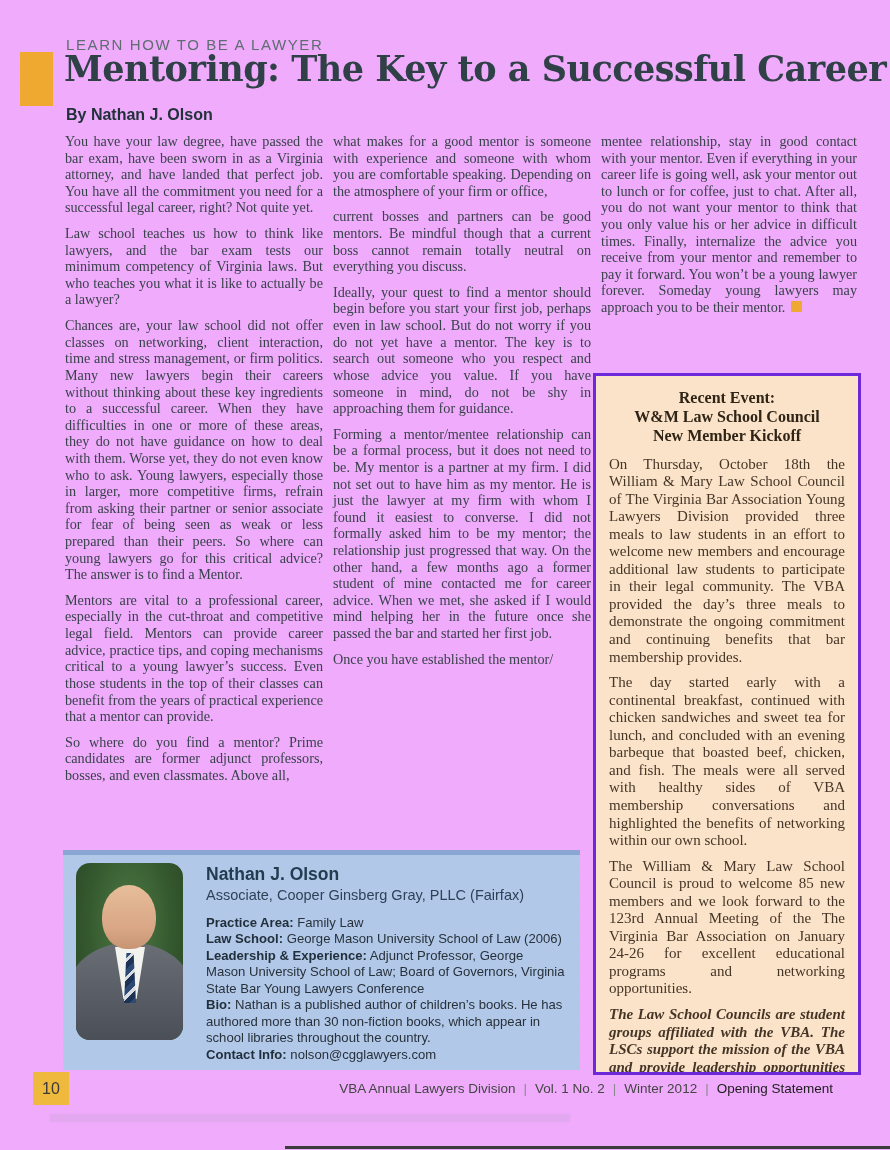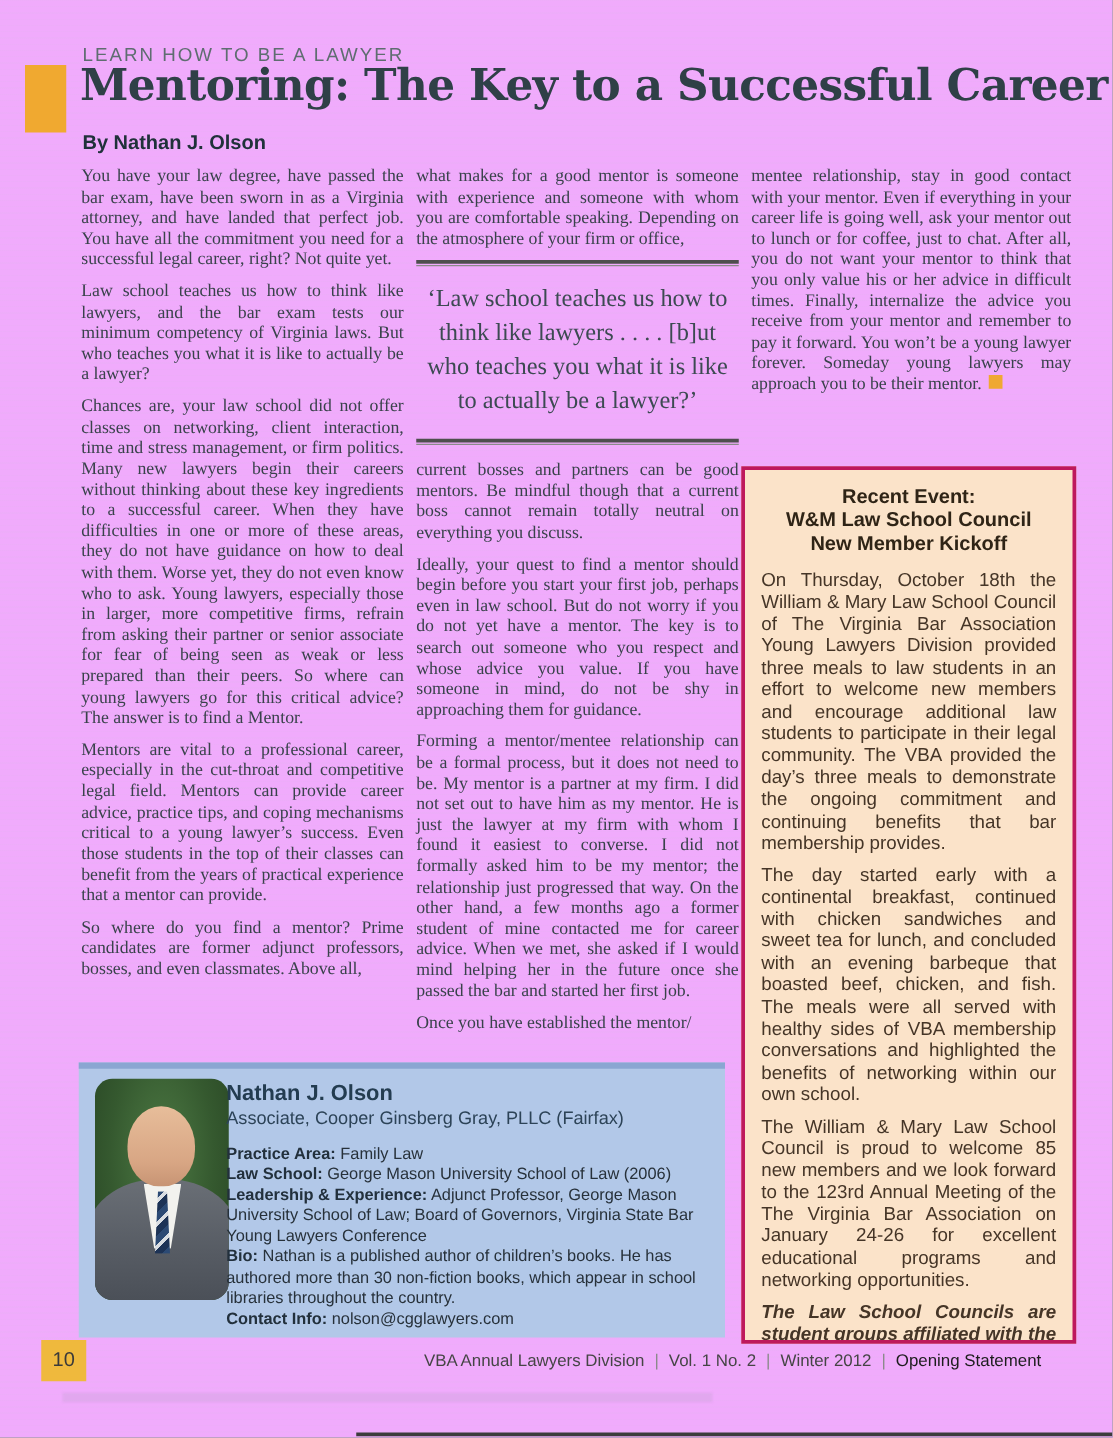--- a/index.html
+++ b/index.html
@@ -48,22 +48,22 @@
     padding:14px 4px 16px 4px; text-align:center;
     font-size:19.5px; line-height:1.38; color:#3C4A52;
   }
   .end-mark {
     display:inline-block; width:11px; height:11px; background:#EFA832; margin-left:6px;
   }
 
   
   .sidebar {
     position:absolute; left:593px; top:373px; width:268px; height:702px;
-    background:#FBE3C9; border:3px solid #be185d; padding:12px 13px;
-    font-family:Liberation Sans, sans-serif; color:#453527; overflow:hidden;
+    background:#FBE3C9; border:3px solid #6d28d9; padding:12px 13px;
+    font-family:Liberation Serif, serif; color:#453527; overflow:hidden;
   }
   .sidebar-heading {
     text-align:center; font-weight:bold; font-size:16px; line-height:1.2;
     color:#2F2416; margin-bottom:10px;
   }
   .sidebar-body p { margin:0 0 8px 0; font-size:15px; line-height:1.17; text-align:justify; }
   .sidebar-body p.italic { font-style:italic; font-weight:bold; }
 
   
   .bio {
@@ -88,21 +88,21 @@
   .ph-shirt {
     position:absolute; left:39px; top:84px; width:30px; height:52px;
     background:#f2f2ee; clip-path:polygon(0 0, 100% 0, 72% 100%, 28% 100%);
   }
   .ph-tie {
     position:absolute; left:48px; top:90px; width:12px; height:50px;
     background:repeating-linear-gradient(135deg,#2c4a74 0 5px,#d9dde2 5px 8px,#1d3356 8px 13px);
     clip-path:polygon(20% 0, 80% 0, 100% 100%, 0 100%);
   }
   .bio-content {
-    position:absolute; left:118px; top:14px; right:14px;
+    position:absolute; left:143px; top:14px; right:14px;
     font-family:"Liberation Sans", sans-serif; color:#27313A;
   }
   .bio-name { font-size:17.5px; font-weight:bold; color:#233C50; margin-bottom:2px; }
   .bio-role { font-size:14.5px; color:#2C4357; margin-bottom:12px; }
   .bio-fields p { margin:0; font-size:13.1px; line-height:1.26; }
   .bio-fields strong { color:#22303C; }
 
   
   .pagenum {
     position:absolute; left:33px; top:1072px; width:36px; height:33px;
@@ -140,25 +140,20 @@
       <p>Law school teaches us how to think like lawyers, and the bar exam tests our minimum competency of Virginia laws. But who teaches you what it is like to actually be a lawyer?</p>
       <p>Chances are, your law school did not offer classes on networking, client interaction, time and stress management, or firm politics. Many new lawyers begin their careers without thinking about these key ingredients to a successful career. When they have difficulties in one or more of these areas, they do not have guidance on how to deal with them. Worse yet, they do not even know who to ask. Young lawyers, especially those in larger, more competitive firms, refrain from asking their partner or senior associate for fear of being seen as weak or less prepared than their peers. So where can young lawyers go for this critical advice? The answer is to find a Mentor.</p>
       <p>Mentors are vital to a professional career, especially in the cut-throat and competitive legal field. Mentors can provide career advice, practice tips, and coping mechanisms critical to a young lawyer’s success. Even those students in the top of their classes can benefit from the years of practical experience that a mentor can provide.</p>
       <p>So where do you find a mentor? Prime candidates are former adjunct professors, bosses, and even classmates. Above all,</p>
     </div>
 
   <div class="col col2">
     <div>
         <p>what makes for a good mentor is someone with experience and someone with whom you are comfortable speaking. Depending on the atmosphere of your firm or office,</p>
       </div>
-    <div class="pullquote">
-      <div class="pq-rule"></div>
-      <div class="pq-text">‘Law school teaches us how to think like lawyers . . . . [b]ut who teaches you what it is like to actually be a lawyer?’</div>
-      <div class="pq-rule"></div>
-    </div>
     <div>
         <p>current bosses and partners can be good mentors. Be mindful though that a current boss cannot remain totally neutral on everything you discuss.</p>
         <p>Ideally, your quest to find a mentor should begin before you start your first job, perhaps even in law school. But do not worry if you do not yet have a mentor. The key is to search out someone who you respect and whose advice you value. If you have someone in mind, do not be shy in approaching them for guidance.</p>
         <p>Forming a mentor/mentee relationship can be a formal process, but it does not need to be. My mentor is a partner at my firm. I did not set out to have him as my mentor. He is just the lawyer at my firm with whom I found it easiest to converse. I did not formally asked him to be my mentor; the relationship just progressed that way. On the other hand, a few months ago a former student of mine contacted me for career advice. When we met, she asked if I would mind helping her in the future once she passed the bar and started her first job.</p>
         <p>Once you have established the mentor/</p>
       </div>
   </div>
 
   <div class="col col3">
     <p class="inline-p">mentee relationship, stay in good contact with your mentor. Even if everything in your career life is going well, ask your mentor out to lunch or for coffee, just to chat. After all, you do not want your mentor to think that you only value his or her advice in difficult times. Finally, internalize the advice you receive from your mentor and remember to pay it forward. You won’t be a young lawyer forever. Someday young lawyers may approach you to be their mentor.</p><span class="end-mark"></span>

